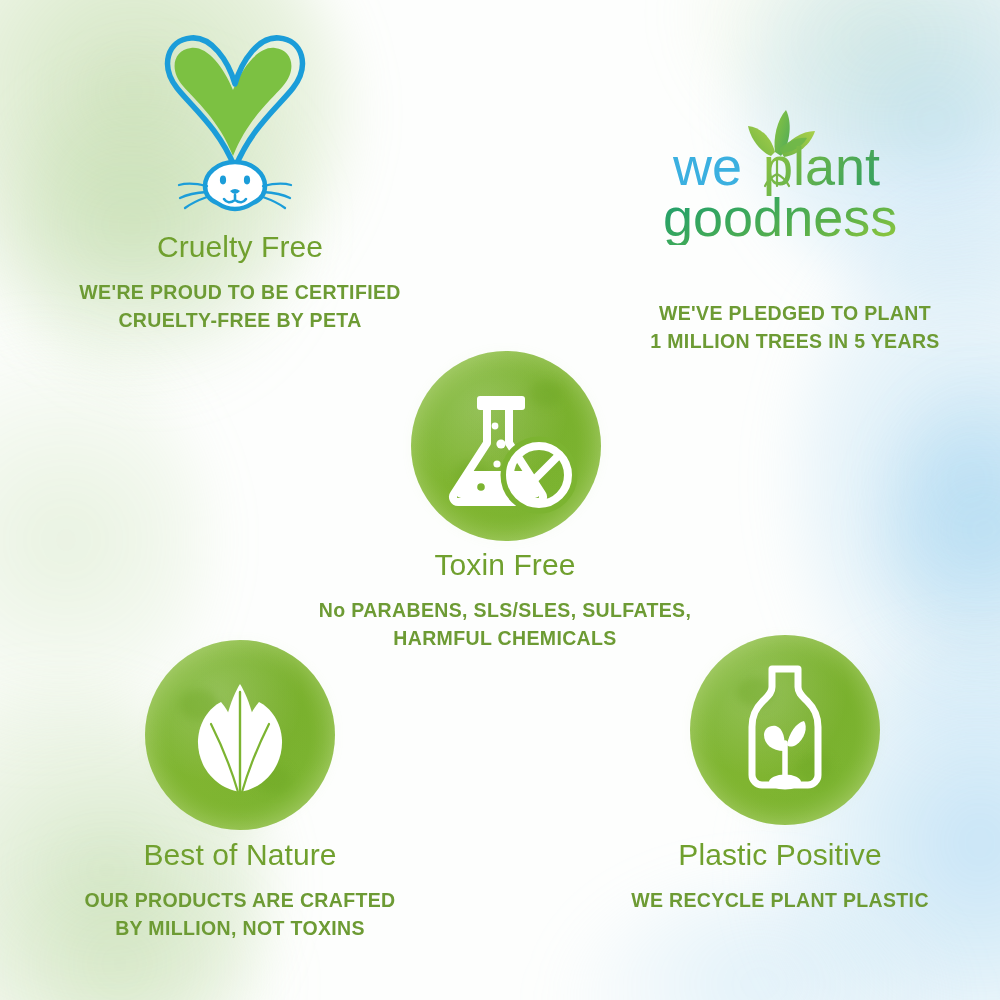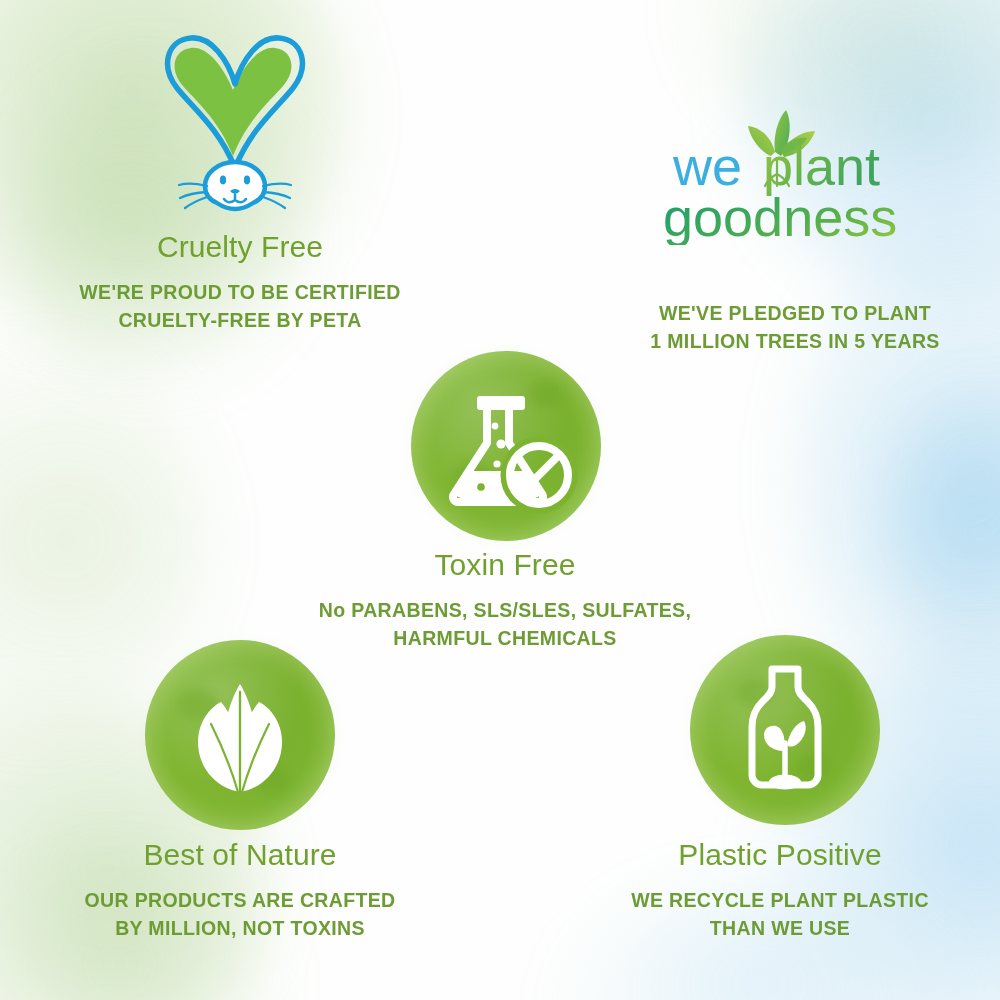--- a/index.html
+++ b/index.html
@@ -352,17 +352,16 @@
       <path d="M97 110 C 99 98, 106 88, 114 86 C 118 92, 115 104, 106 110 C 102 112, 99 112, 97 110 Z" fill="#ffffff"></path>
 
       <ellipse cx="95" cy="147" rx="16" ry="7.5" fill="#ffffff"></ellipse>
     </svg>
   </div>
 
   <div class="badge" style="left:560px; top:838px; width:440px;">
     <div class="badge-title">Plastic Positive</div>
     <div class="badge-desc">
       <div>WE RECYCLE PLANT PLASTIC</div>
-      <div>THAN WE USE</div>
     </div>
   </div>
 
 </div>
 
 </body></html>

